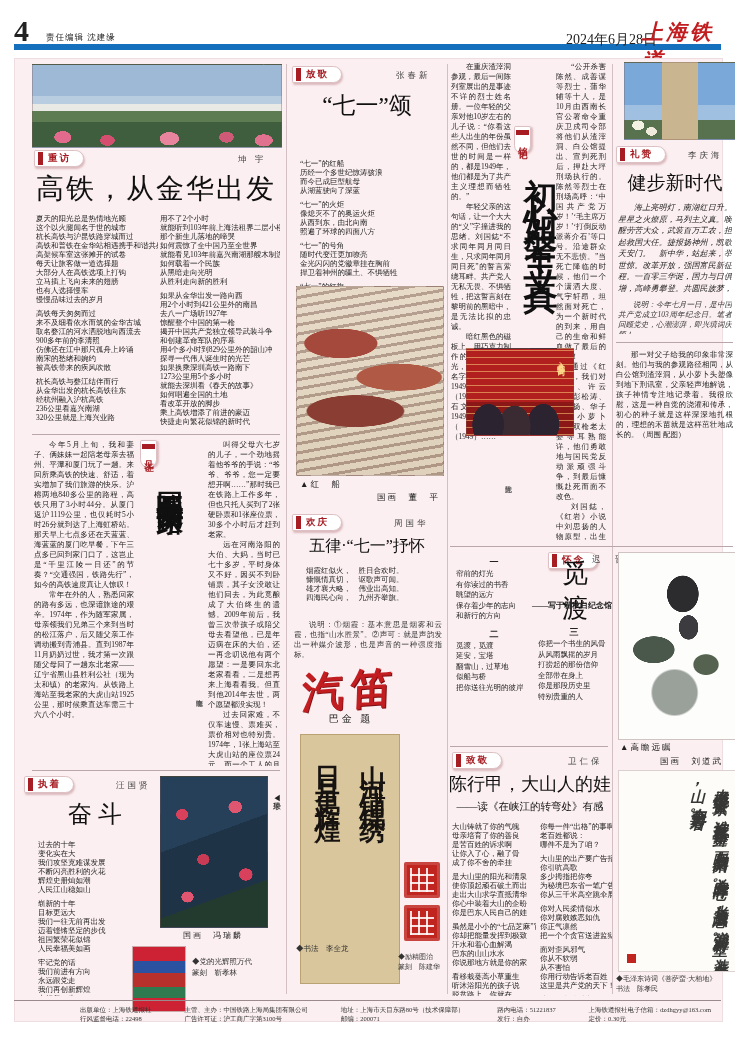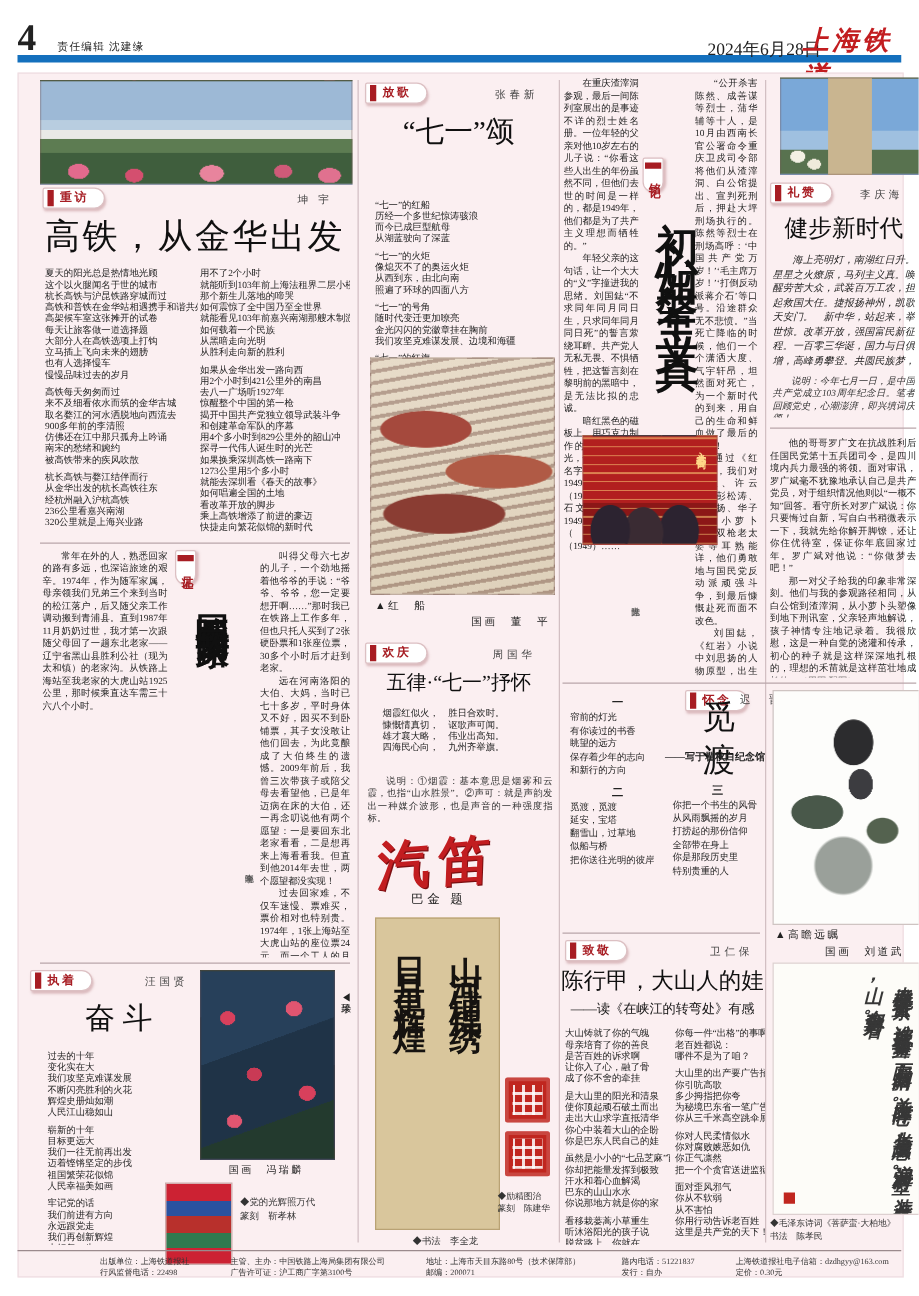--- a/index.html
+++ b/index.html
@@ -161,20 +161,21 @@
       <div class="ln">1273公里用5个多小时</div>
       <div class="ln">就能去深圳看《春天的故事》</div>
       <div class="ln">如何唱遍全国的土地</div>
       <div class="ln">看改革开放的脚步</div>
       <div class="ln">乘上高铁增添了前进的豪迈</div>
       <div class="ln">快捷走向繁花似锦的新时代</div>
     </div>
   <div class="abs hrule" style="left:32px;top:434px;width:248px;"></div>
 
   <div class="abs body" style="left:34px;top:440px;width:100px;height:326px;">
+      <div class="para">今年5月上旬，我和妻子、俩妹妹一起陪老母亲去福州、平潭和厦门玩了一趟。来回所乘高铁的快速、舒适，着实增加了我们旅游的快乐。沪榕两地840多公里的路程，高铁只用了3小时44分。从厦门返沪1119公里，也仅耗时5小时26分就到达了上海虹桥站。那天早上七点多还在天蓝蓝、海蓝蓝的厦门吃早餐，下午三点多已回到家门口了，这岂止是“千里江陵一日还”的节奏？“交通强国，铁路先行”，如今的高铁速度真让人惊叹！</div>
       <div class="para">常年在外的人，熟悉回家的路有多远，也深谙旅途的艰辛。1974年，作为随军家属，母亲领我们兄弟三个来到当时的松江落户，后又随父亲工作调动搬到青浦县。直到1987年11月奶奶过世，我才第一次跟随父母回了一趟东北老家——辽宁省黑山县胜利公社（现为太和镇）的老家沟。从铁路上海站至我老家的大虎山站1925公里，那时候乘直达车需三十六八个小时。</div>
     </div>
   <div class="abs vlbl" style="left:140px;top:440px;">见证</div>
   <div class="abs vttl" style="left:152px;top:470px;height:292px;font-size:27px;letter-spacing:2px;">回眸五十年的回家路</div>
   <div class="abs vsm" style="left:194px;top:694px;">李晓海</div>
   <div class="abs body" style="left:208px;top:440px;width:72px;height:326px;">
       <div class="para">叫得父母六七岁的儿子，一个劲地摇着他爷爷的手说：“爷爷、爷爷，您一定要想开啊……”那时我已在铁路上工作多年，但也只托人买到了2张硬卧票和1张座位票，30多个小时后才赶到老家。</div>
       <div class="para">远在河南洛阳的大伯、大妈，当时已七十多岁，平时身体又不好，因买不到卧铺票，其子女没敢让他们回去，为此竟酿成了大伯终生的遗憾。2009年前后，我曾三次带孩子或陪父母去看望他，已是年迈病在床的大伯，还一再念叨说他有两个愿望：一是要回东北老家看看，二是想再来上海看看我。但直到他2014年去世，两个愿望都没实现！</div>
       <div class="para">过去回家难，不仅车速慢、票难买，票价相对也特别贵。1974年，1张上海站至大虎山站的座位票24元，而一个工人的月工资才30多元。现在回去，1张发展阶段，今后还存在各种困难和不足，但又有什么可畏惧和担忧的呢？</div>
     </div>
@@ -223,21 +224,21 @@
       <div class="ln">从湖蓝驶向了深蓝</div>
       <div class="ln"></div>
       <div class="ln">“七一”的火炬</div>
       <div class="ln">像熄灭不了的奥运火炬</div>
       <div class="ln">从西到东，由北向南</div>
       <div class="ln">照遍了环球的四面八方</div>
       <div class="ln"></div>
       <div class="ln">“七一”的号角</div>
       <div class="ln">随时代变迁更加嘹亮</div>
       <div class="ln">金光闪闪的党徽章挂在胸前</div>
-      <div class="ln">我们攻坚克难谋发展、边境和海疆</div>
+      <div class="ln">捍卫着神州的疆土、不惧牺牲</div>
       <div class="ln"></div>
       <div class="ln">“七一”的红旗</div>
       <div class="ln">在劲风飞扬中飘扬</div>
       <div class="ln">看，在中国式现代化的建设中</div>
       <div class="ln">在实现中华民族伟大复兴的征途上</div>
     </div>
   <div class="abs ph redmtn" style="left:296px;top:286px;width:146px;height:188px;"></div>
   <div class="abs cap" style="left:300px;top:479px;">▲红　船</div>
   <div class="abs cap" style="left:352px;top:492px;width:88px;text-align:right;">国画　董　平</div>
 
@@ -251,21 +252,21 @@
       <div class="ln">四海民心向，　九州齐举旗。</div>
     </div>
   <div class="abs note" style="left:294px;top:620px;width:148px;height:42px;overflow:hidden;">说明：①烟霞：基本意思是烟雾和云霞，也指“山水胜景”。②声可：就是声韵发出一种媒介波形，也是声音的一种强度指标。</div>
 
   <div class="abs qidi-red" style="left:302px;top:662px;">汽笛</div>
   <div class="abs" style="left:306px;top:712px;width:90px;text-align:center;font-size:10px;letter-spacing:3px;">巴金  题</div>
   <div class="abs couplet" style="left:300px;top:734px;width:100px;height:250px;">
     <div class="col">山河铺锦绣</div>
     <div class="col">日月更辉煌</div>
   </div>
-  <div class="abs" style="left:296px;top:988px;font-size:7.5px;color:#333;margin-left:34px;">◆书法　李全龙</div>
+  <div class="abs" style="left:296px;top:944px;font-size:7.5px;color:#333;">◆书法　李全龙</div>
   <div class="abs" style="left:404px;top:862px;display:flex;flex-direction:column;gap:7px;">
     <div class="sealsq"></div>
     <div class="sealsq"></div>
   </div>
   <div class="abs" style="left:398px;top:952px;width:46px;font-size:7px;line-height:10px;color:#333;">◆励精图治　篆刻　陈建华</div>
 
   <div class="abs body" style="left:451px;top:62px;width:60px;height:480px;">
       <div class="para">在重庆渣滓洞参观，最后一间陈列室展出的是事迹不详的烈士姓名册。一位年轻的父亲对他10岁左右的儿子说：“你看这些人出生的年份虽然不同，但他们去世的时间是一样的，都是1949年，他们都是为了共产主义理想而牺牲的。”</div>
       <div class="para">年轻父亲的这句话，让一个大大的“义”字撞进我的思绪。刘国鋕“不求同年同月同日生，只求同年同月同日死”的誓言萦绕耳畔。共产党人无私无畏、不惧牺牲，把这誓言刻在黎明前的黑暗中，是无法比拟的忠诚。</div>
       <div class="para">暗红黑色的磁板上，用巧克力制作的名牌透出红光，镌刻着他们的名字。任（1900—1949）、邓（女）（1901—1949）、石文钧（1916—1949）、胡芳玉（女）（1949）……</div>
@@ -283,21 +284,20 @@
   </div>
 
   <div class="abs ph church" style="left:624px;top:62px;width:110px;height:76px;"></div>
   <div class="abs lbl" style="left:616px;top:146px;">礼赞</div>
   <div class="abs author" style="left:688px;top:150px;">李庆海</div>
   <div class="abs ttl" style="left:616px;top:170px;width:118px;font-size:19px;">健步新时代</div>
   <div class="abs kai" style="left:618px;top:202px;width:114px;height:92px;font-size:8px;line-height:11.5px;text-align:justify;text-indent:2em;overflow:hidden;">海上亮明灯，南湖红日升。星星之火燎原，马列主义真。唤醒劳苦大众，武装百万工农，担起救国大任。捷报扬神州，凯歌天安门。　新中华，站起来，举世惊。改革开放，强国富民新征程。一百零三华诞，国力与日俱增，高峰勇攀登。共圆民族梦，热血铸忠诚。</div>
   <div class="abs kai note" style="left:618px;top:300px;width:114px;height:34px;overflow:hidden;">说明：今年七月一日，是中国共产党成立103周年纪念日。笔者回顾党史，心潮澎湃，即兴填词庆颂！</div>
   <div class="abs hrule" style="left:616px;top:342px;width:117px;"></div>
   <div class="abs body" style="left:616px;top:350px;width:117px;height:192px;">
-      <div class="para">他的哥哥罗广文在抗战胜利后任国民党第十五兵团司令，是四川境内兵力最强的将领。面对审讯，罗广斌毫不犹豫地承认自己是共产党员，对于组织情况他则以“一概不知”回答。看守所长对罗广斌说：你只要悔过自新，写自白书稍微表示一下，我就先给你解开脚镣，还让你住优待室，保证你年底回家过年。罗广斌对他说：“你做梦去吧！”</div>
       <div class="para">那一对父子给我的印象非常深刻。他们与我的参观路径相同，从白公馆到渣滓洞，从小萝卜头塑像到地下刑讯室，父亲轻声地解说，孩子神情专注地记录着。我很欣慰，这是一种自觉的浇灌和传承，初心的种子就是这样深深地扎根的，理想的禾苗就是这样茁壮地成长的。（周围 配图）</div>
     </div>
 
   <div class="abs hrule" style="left:450px;top:546px;width:283px;"></div>
   <div class="abs lbl" style="left:548px;top:552px;">怀念</div>
 
   <div class="abs author" style="left:592px;top:554px;position:absolute;">迟　晋</div>
   <div class="abs ttl" style="left:540px;top:556px;width:70px;font-size:26px;">觅　渡</div>
   <div class="abs" style="left:532px;top:600px;width:80px;text-align:center;font-size:8px;font-weight:bold;">——写于瞿秋白纪念馆</div>
   <div class="abs" style="left:456px;top:556px;width:76px;">

